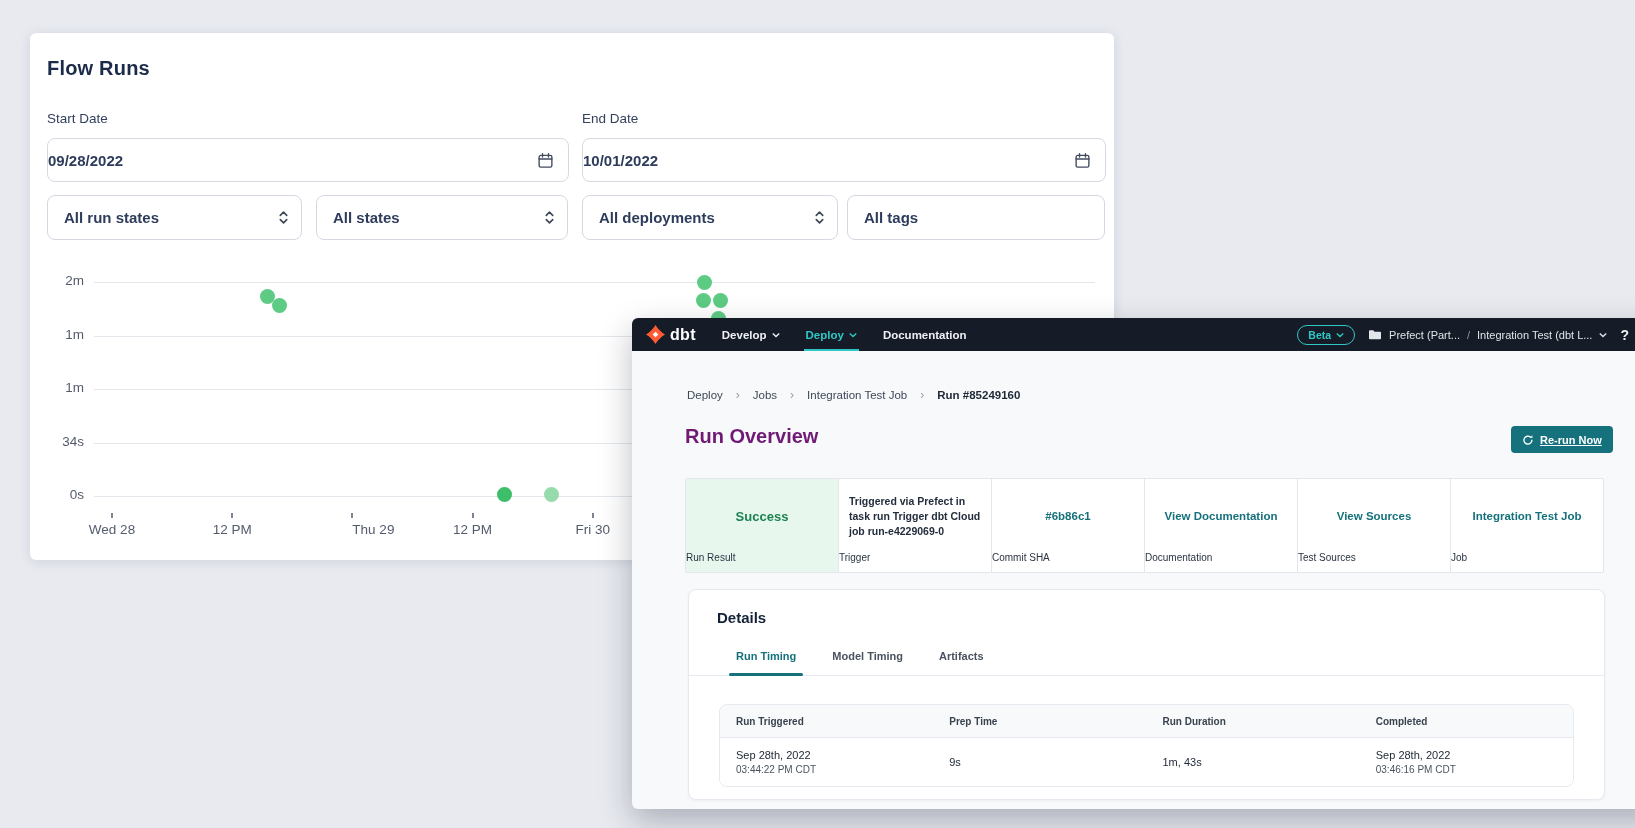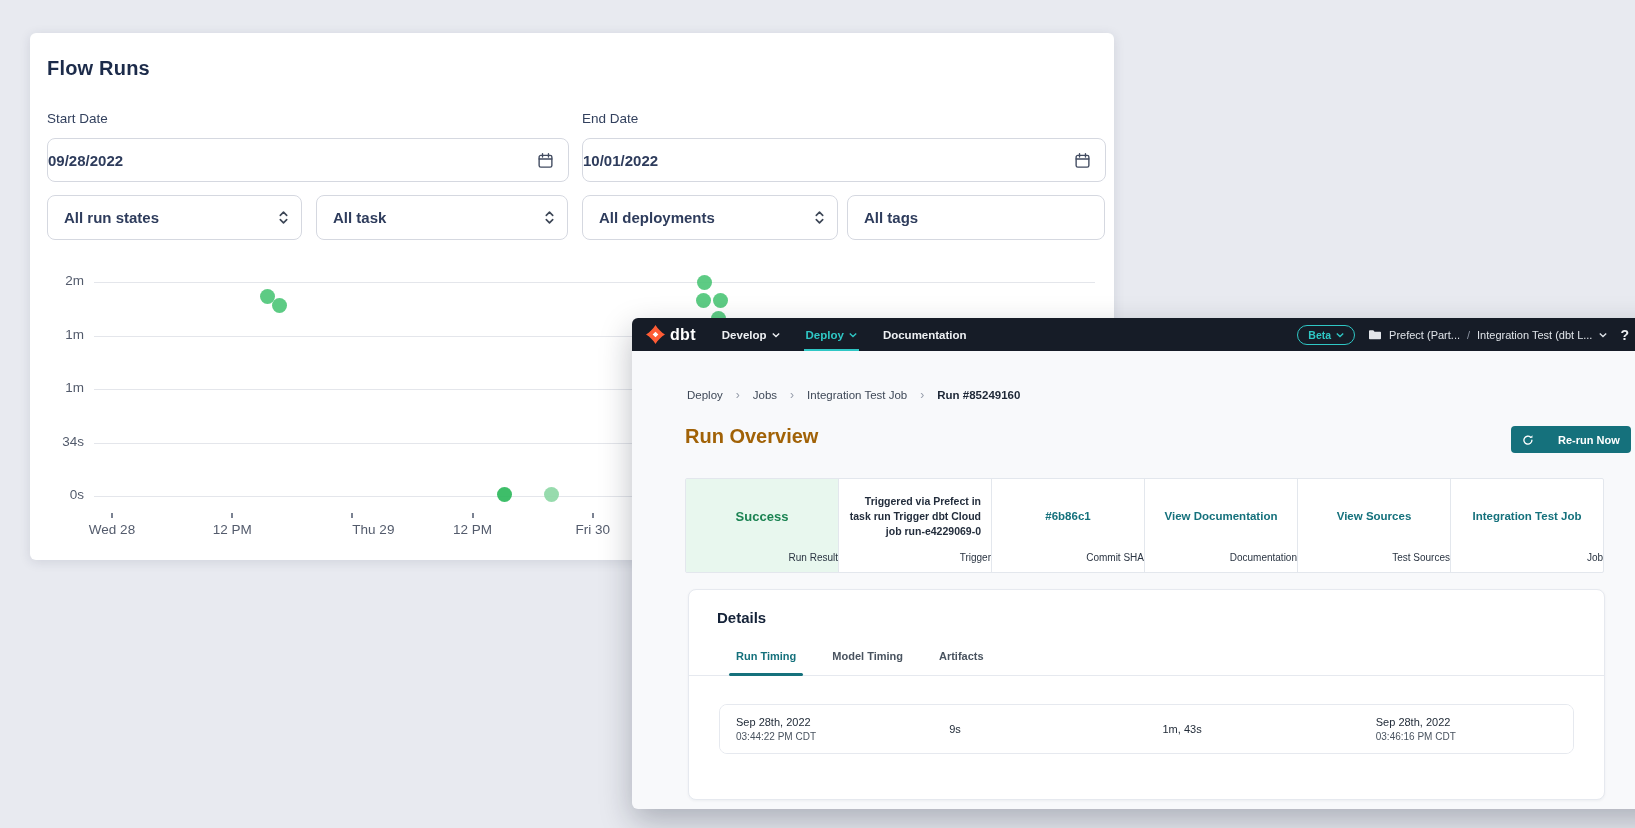--- a/index.html
+++ b/index.html
@@ -48,29 +48,29 @@
              border-radius:13px; padding:3px 10px; font-size:10.5px; font-weight:700; cursor:pointer;}
   .acct{display:flex; align-items:center; gap:7px; font-size:11px; color:#dfe3e8; cursor:pointer;}
   .acct .sep{color:#8b93a1;}
   .tb-icon{color:#eef0f3; font-size:14px; font-weight:700; cursor:pointer;}
 
   .content{position:relative; height:458px;}
   .crumbs{position:absolute; left:55px; top:37px; display:flex; align-items:center; gap:13px; font-size:11.5px; color:#3e4857;}
   .crumbs .sep{color:#979eab; font-size:12px;}
   .crumbs .last{font-weight:700; color:#1d2736;}
   .crumb{cursor:pointer;}
-  .run-title{position:absolute; left:53px; top:74px; font-size:20px; font-weight:700; color:#a16207;}
-  .rerun-btn{position:absolute; left:879px; top:75px; height:27px; display:flex; align-items:center; gap:24px;
+  .run-title{position:absolute; left:53px; top:74px; font-size:20px; font-weight:700; color:#701a75;}
+  .rerun-btn{position:absolute; left:879px; top:75px; height:27px; display:flex; align-items:center; gap:6px;
              background:var(--teal); color:#fff; border:none; border-radius:4px; padding:0 11px;
-             font-size:11px; font-weight:600; font-family:inherit; cursor:pointer;}
+             font-size:11px; font-weight:600; font-family:inherit; cursor:pointer;text-decoration:underline;}
 
   .cards{position:absolute; left:53px; top:127px; width:919px; height:95px; display:flex;
          background:#fff; border:1px solid var(--card-border); border-radius:2px;}
   .card{flex:1; position:relative; display:flex; align-items:center; justify-content:center;
-        padding:8px 10px 26px; text-align:right; cursor:pointer;}
+        padding:8px 10px 26px; text-align:left; cursor:pointer;}
   .card + .card{border-left:1px solid var(--card-border);}
   .card .caption{position:absolute; left:0; right:0; bottom:9px; font-size:10px; color:#2a3442; cursor:default;}
   .card.success{background:var(--success-bg);}
   .card.success .main{font-size:13px; font-weight:700; color:var(--success-green);}
   .card.link .main{font-size:11.5px; font-weight:700; color:var(--teal); line-height:1.35;}
   .card.plain .main{font-size:10.5px; font-weight:700; color:#232d3c; line-height:1.4;}
 
   .details{position:absolute; left:56px; top:238px; width:917px; height:211px; background:#fff;
            border:1px solid #e6e9ef; border-radius:8px; box-shadow:0 1px 3px rgba(20,30,60,.05);}
   .details h2{position:absolute; left:28px; top:19px; font-size:15px; font-weight:700; color:#142238;}
@@ -120,21 +120,21 @@
 
     <div class="p-select" style="left:17px; top:162px; width:255px;">
       <span class="grow">All run states</span>
       <span class="icon">
         <svg width="11" height="15" viewBox="0 0 10 14" fill="none" stroke="#3c4656" stroke-width="1.5" stroke-linecap="round" stroke-linejoin="round">
           <path d="M2 5l3-3 3 3M2 9l3 3 3-3"></path>
         </svg>
       </span>
     </div>
     <div class="p-select" style="left:286px; top:162px; width:252px;">
-      <span class="grow">All task</span>
+      <span class="grow">All states</span>
       <span class="icon">
         <svg width="11" height="15" viewBox="0 0 10 14" fill="none" stroke="#3c4656" stroke-width="1.5" stroke-linecap="round" stroke-linejoin="round">
           <path d="M2 5l3-3 3 3M2 9l3 3 3-3"></path>
         </svg>
       </span>
     </div>
     <div class="p-select" style="left:817px; top:162px; width:258px;">
       <span class="grow">All tags</span>
     </div>
     <div class="p-select" style="left:552px; top:162px; width:256px;">
@@ -293,20 +293,26 @@
       </div>
 
       <div class="details">
         <h2>Details</h2>
         <div class="tabs">
           <span class="tab active">Run Timing</span>
           <span class="tab">Model Timing</span>
           <span class="tab">Artifacts</span>
         </div>
         <div class="rt-table">
+          <div class="tr head">
+            <div class="tc">Run Triggered</div>
+            <div class="tc">Prep Time</div>
+            <div class="tc">Run Duration</div>
+            <div class="tc">Completed</div>
+          </div>
           <div class="tr body">
             <div class="tc">
               <div>Sep 28th, 2022</div>
               <div class="l2">03:44:22 PM CDT</div>
             </div>
             <div class="tc">9s</div>
             <div class="tc">1m, 43s</div>
             <div class="tc">
               <div>Sep 28th, 2022</div>
               <div class="l2">03:46:16 PM CDT</div>

